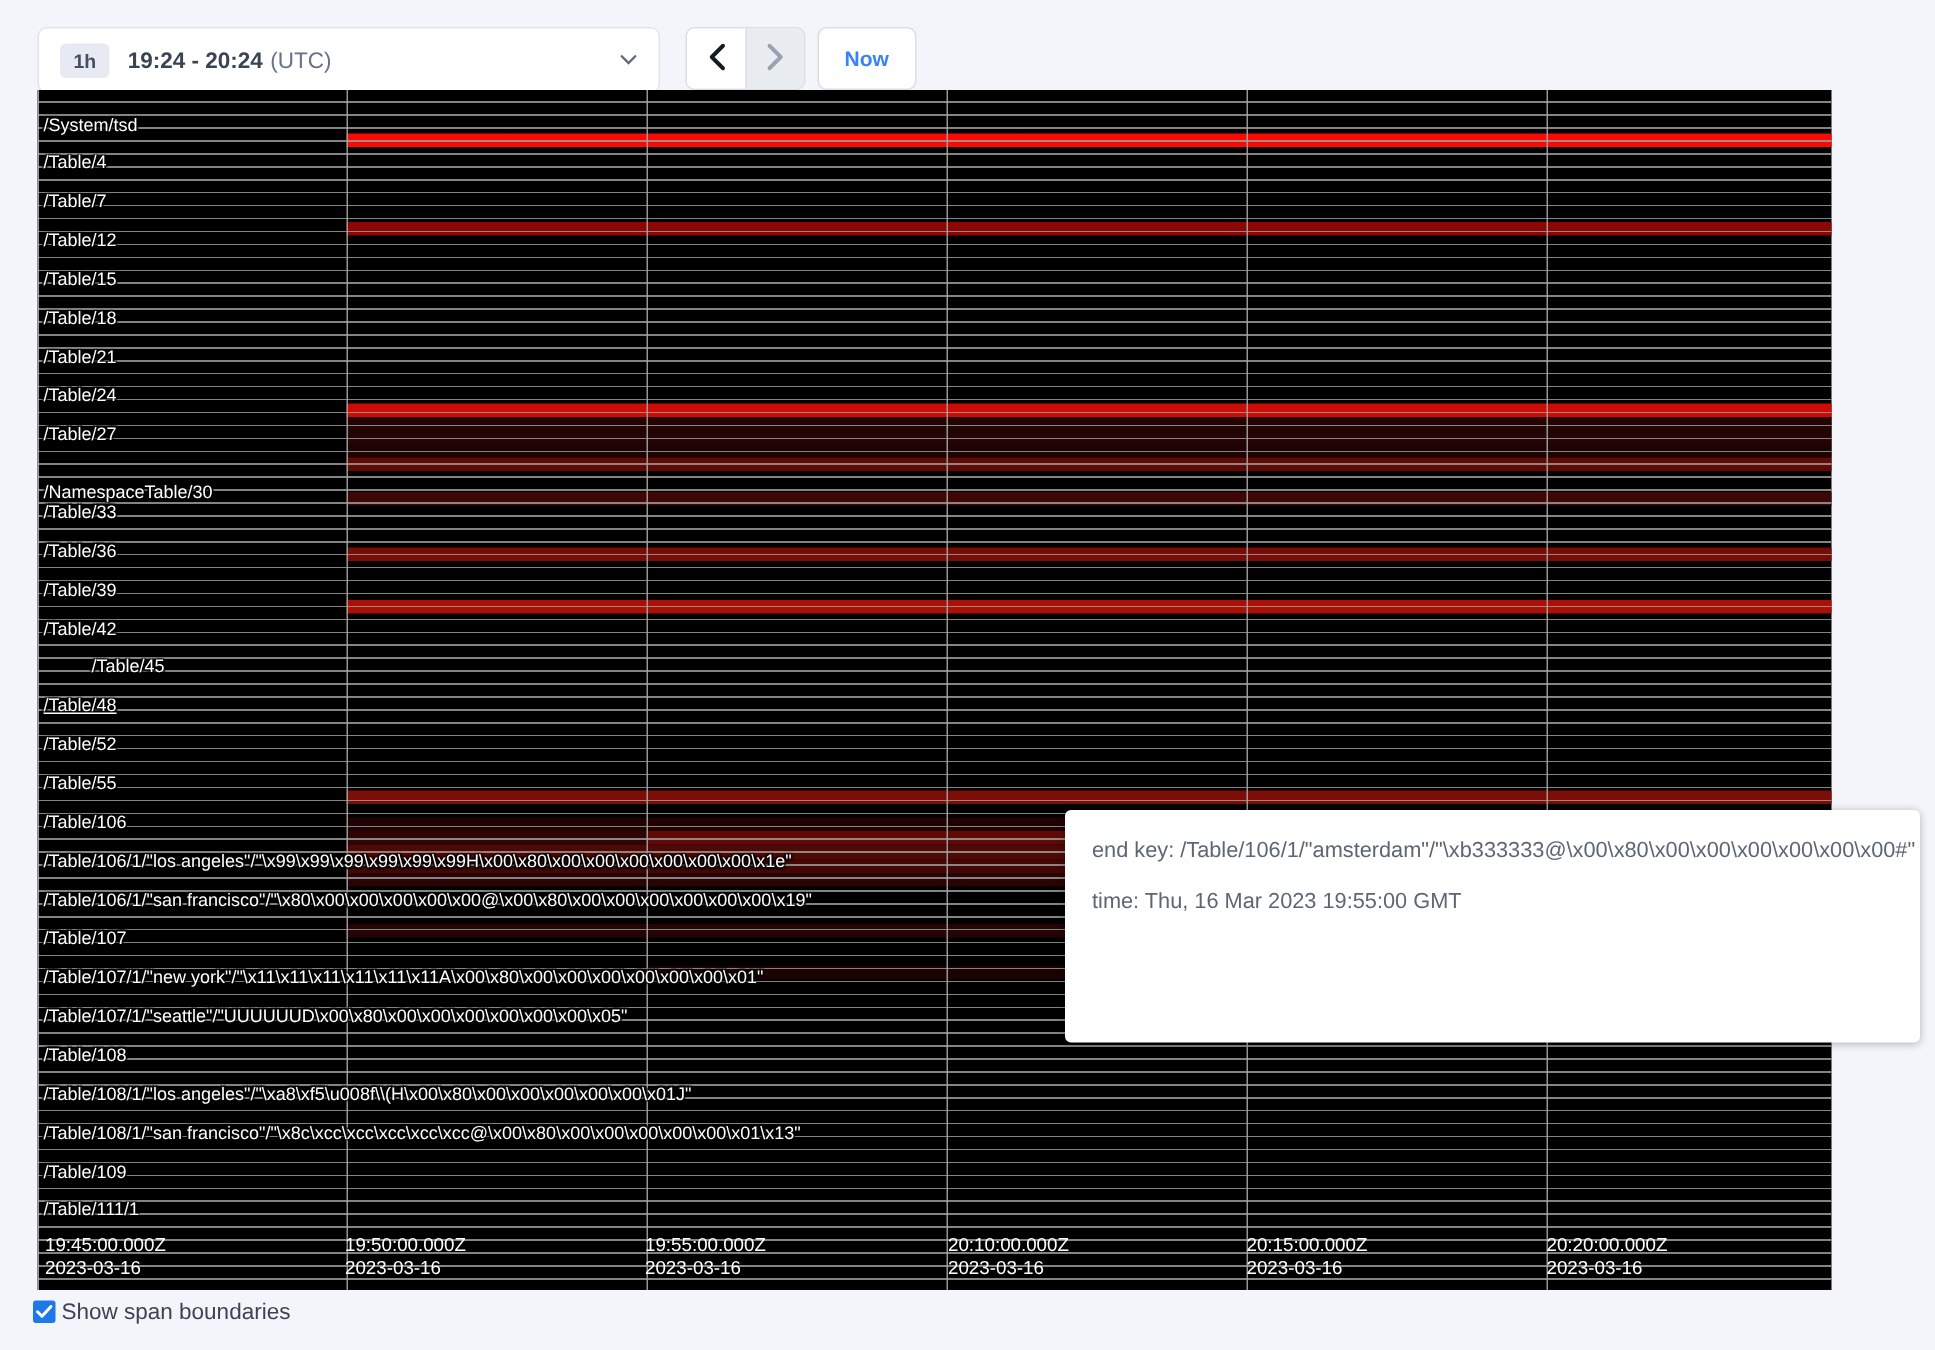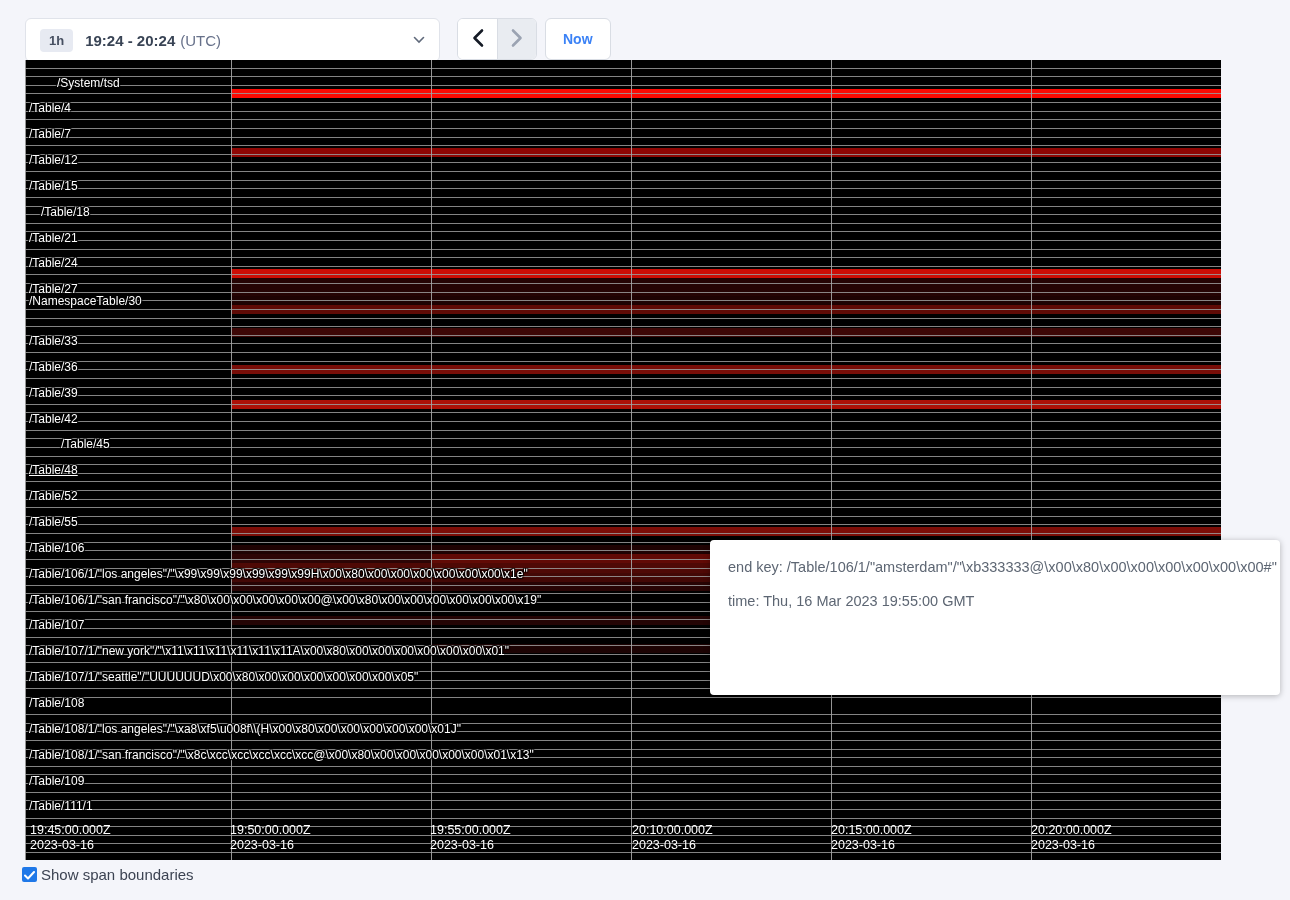--- a/index.html
+++ b/index.html
@@ -141,30 +141,30 @@
   <div class="layer hgrid"></div>
   <div class="layer" id="vlines-layer">
       <div class="vline" style="left: 0px;"></div>
       <div class="vline" style="left: 206px;"></div>
       <div class="vline" style="left: 406px;"></div>
       <div class="vline" style="left: 606px;"></div>
       <div class="vline" style="left: 806px;"></div>
       <div class="vline" style="left: 1006px;"></div>
     </div>
   <div class="layer" id="row-labels-layer">
-      <div class="row-label" style="top: 16.5px; margin-left: 28px;">/System/tsd</div>
+      <div class="row-label" style="top: 16.5px;">/System/tsd</div>
       <div class="row-label" style="top: 42.357px;">/Table/4</div>
       <div class="row-label" style="top: 68.214px;">/Table/7</div>
       <div class="row-label" style="top: 94.071px;">/Table/12</div>
       <div class="row-label" style="top: 119.928px;">/Table/15</div>
-      <div class="row-label" style="top: 145.785px; margin-left: 12px;">/Table/18</div>
+      <div class="row-label" style="top: 145.785px;">/Table/18</div>
       <div class="row-label" style="top: 171.642px;">/Table/21</div>
       <div class="row-label" style="top: 197.499px;">/Table/24</div>
       <div class="row-label" style="top: 223.356px;">/Table/27</div>
-      <div class="row-label" style="top: 235px; text-align: right;">/NamespaceTable/30</div>
+      <div class="row-label" style="top: 262px; text-align: right;">/NamespaceTable/30</div>
       <div class="row-label" style="top: 275.07px;">/Table/33</div>
       <div class="row-label" style="top: 300.927px;">/Table/36</div>
       <div class="row-label" style="top: 326.784px;">/Table/39</div>
       <div class="row-label" style="top: 352.641px;">/Table/42</div>
       <div class="row-label" style="top: 378.498px; margin-left: 32px;">/Table/45</div>
       <div class="row-label" style="top: 404.355px; text-decoration: underline;">/Table/48</div>
       <div class="row-label" style="top: 430.212px;">/Table/52</div>
       <div class="row-label" style="top: 456.069px;">/Table/55</div>
       <div class="row-label" style="top: 481.926px;">/Table/106</div>
       <div class="row-label" style="top: 507.783px;">/Table/106/1/"los angeles"/"\x99\x99\x99\x99\x99\x99H\x00\x80\x00\x00\x00\x00\x00\x00\x1e"</div>

